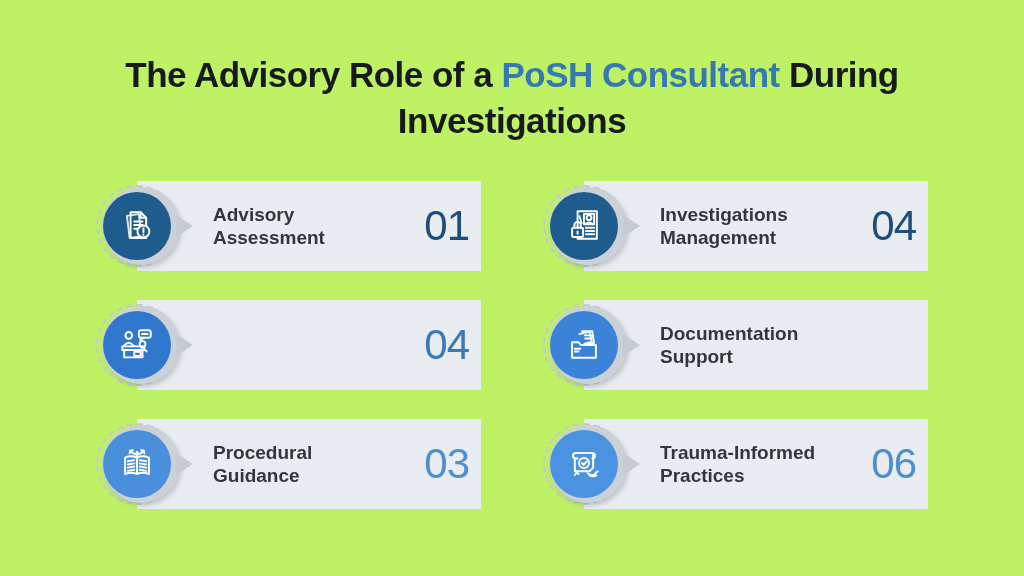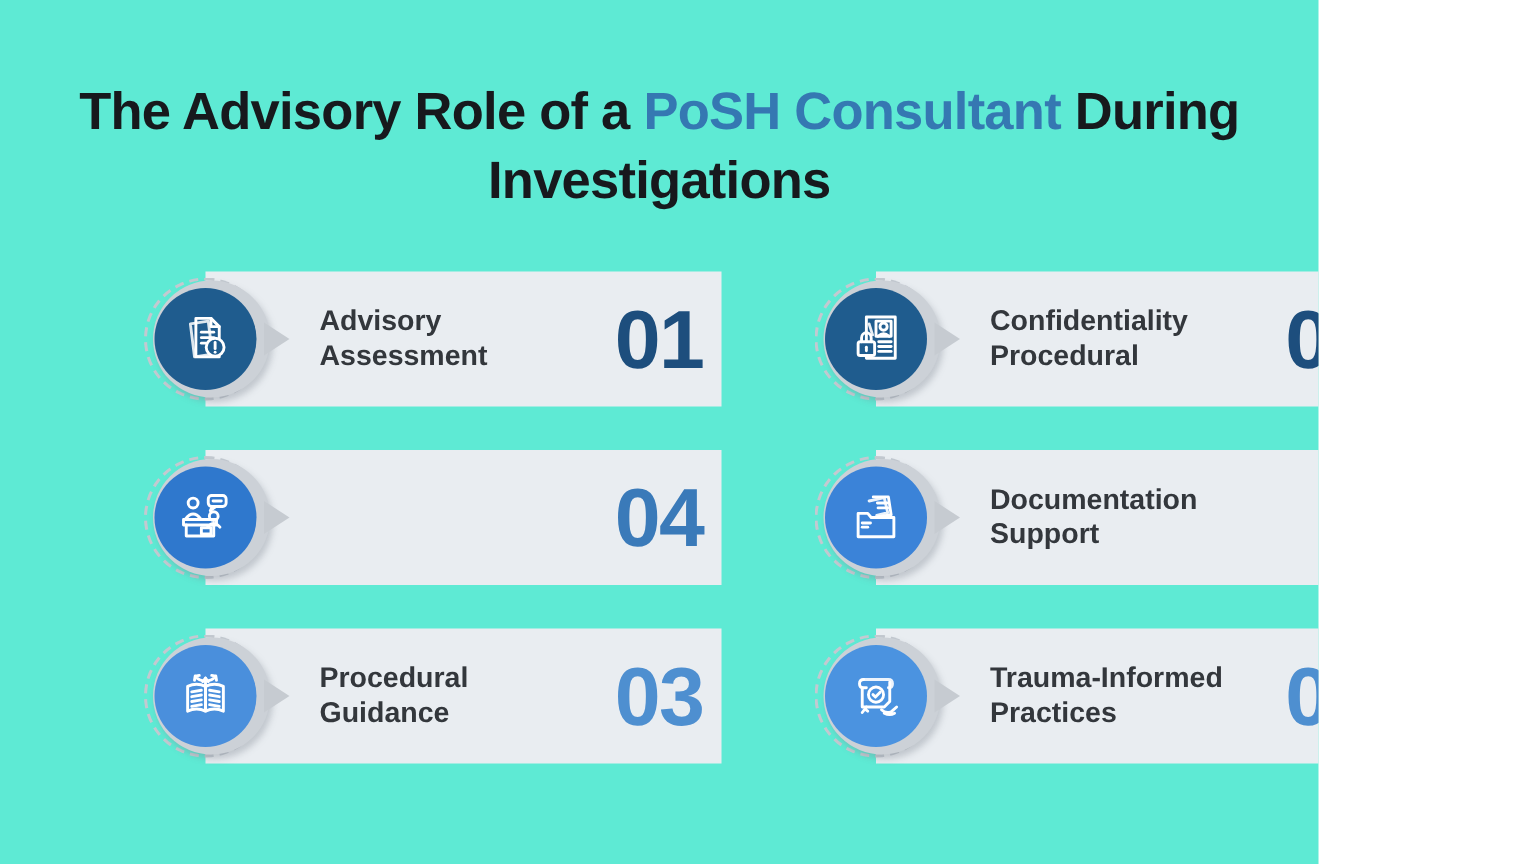--- a/index.html
+++ b/index.html
@@ -1,19 +1,19 @@
 <!DOCTYPE html>
 <html><head>
 <meta charset="utf-8">
 <style>
   html,body{margin:0;padding:0;}
   .board{
     position:relative;
-    width:879px;height:576px;
-    background:#5eead4;
+    width:1024px;height:576px;
+    background:#bef264;
     font-family:"Liberation Sans","DejaVu Sans",sans-serif;
     overflow:hidden;
   }
   .title{
     position:absolute;top:52px;left:0;right:0;
     margin:0 auto;max-width:880px;
     text-align:center;
     font-size:35px;line-height:46px;font-weight:800;
     letter-spacing:-0.5px;
     color:#17191d;
@@ -54,21 +54,21 @@
     display:flex;align-items:center;justify-content:center;
   }
   .circle svg{width:44px;height:44px;}
   .label{
     margin-left:76px;width:178px;
     font-size:19px;line-height:23px;font-weight:700;
     color:#33373c;
   }
   .num{
     margin-left:auto;padding-right:12px;
-    font-size:55px;font-weight:700;line-height:1;
+    font-size:42px;font-weight:400;line-height:1;
     color:#1d4e7d;letter-spacing:-1px;
   }
   .ic{stroke:#fff;fill:none;stroke-width:2.1;stroke-linecap:round;stroke-linejoin:round;}
 </style>
 </head>
 <body>
 
 <div class="board">
 
   <h1 class="title"><span>The Advisory Role of a </span><span class="hl">PoSH Consultant</span><span> During Investigations</span></h1>
@@ -116,21 +116,21 @@
             <line x1="26" y1="29.5" x2="35" y2="29.5"></line>
             <line x1="26" y1="33" x2="35" y2="33"></line>
             <path d="M19 13 l2.5 8" opacity="0.9"></path>
             <rect x="11" y="26" width="12" height="10" rx="1.5" class="fillbg" fill="#1f5c8e"></rect>
             <path d="M13.5 26 v-3 a3.5 3.5 0 0 1 7 0 v3"></path>
             <line x1="17" y1="30" x2="17" y2="32.5"></line>
           </g>
             </svg>
         </div>
       </div>
-      <div class="label">Confidentiality Procedural</div>
+      <div class="label">Investigations Management</div>
       <div class="num" style="color: rgb(29, 78, 125);">04</div>
     </div>
 
     <div class="card">
       <div class="badge">
         <div class="ring"></div>
         <div class="backing"></div>
         <div class="pointer"></div>
         <div class="circle" style="background: rgb(47, 120, 205);">
           <svg viewBox="0 0 48 48">

